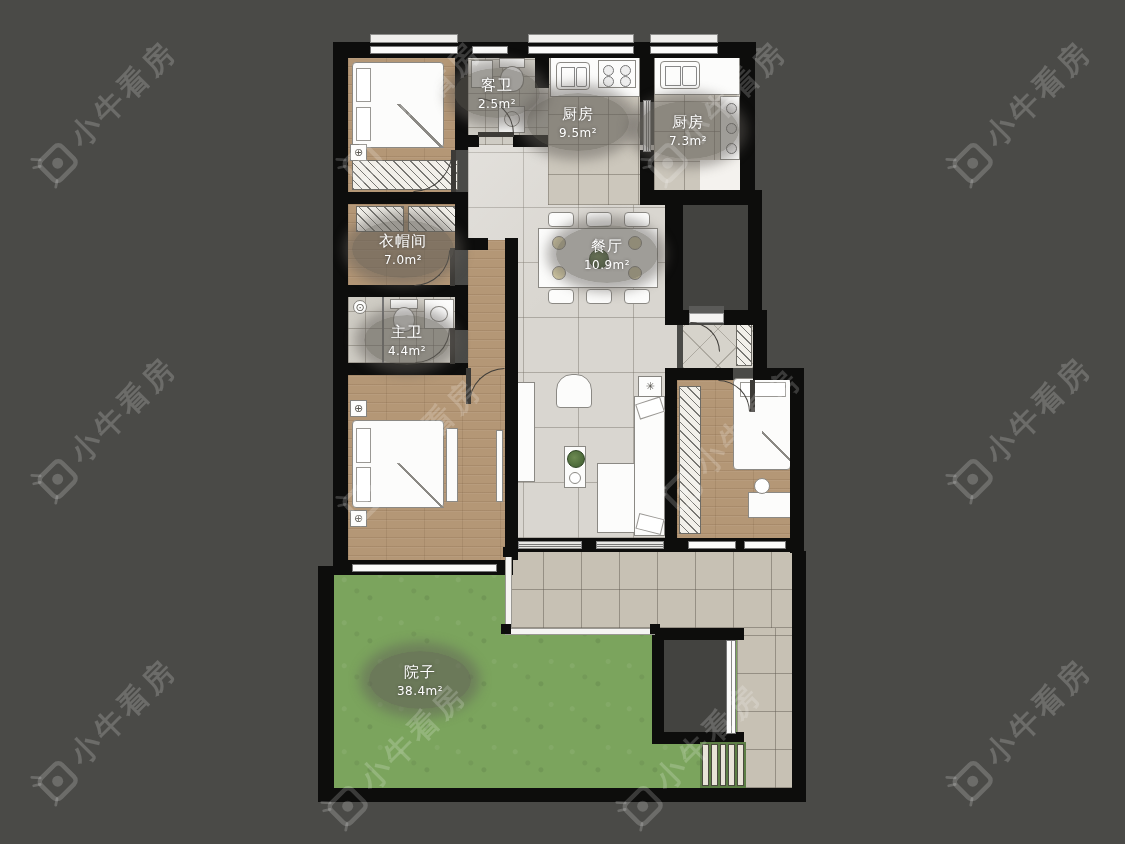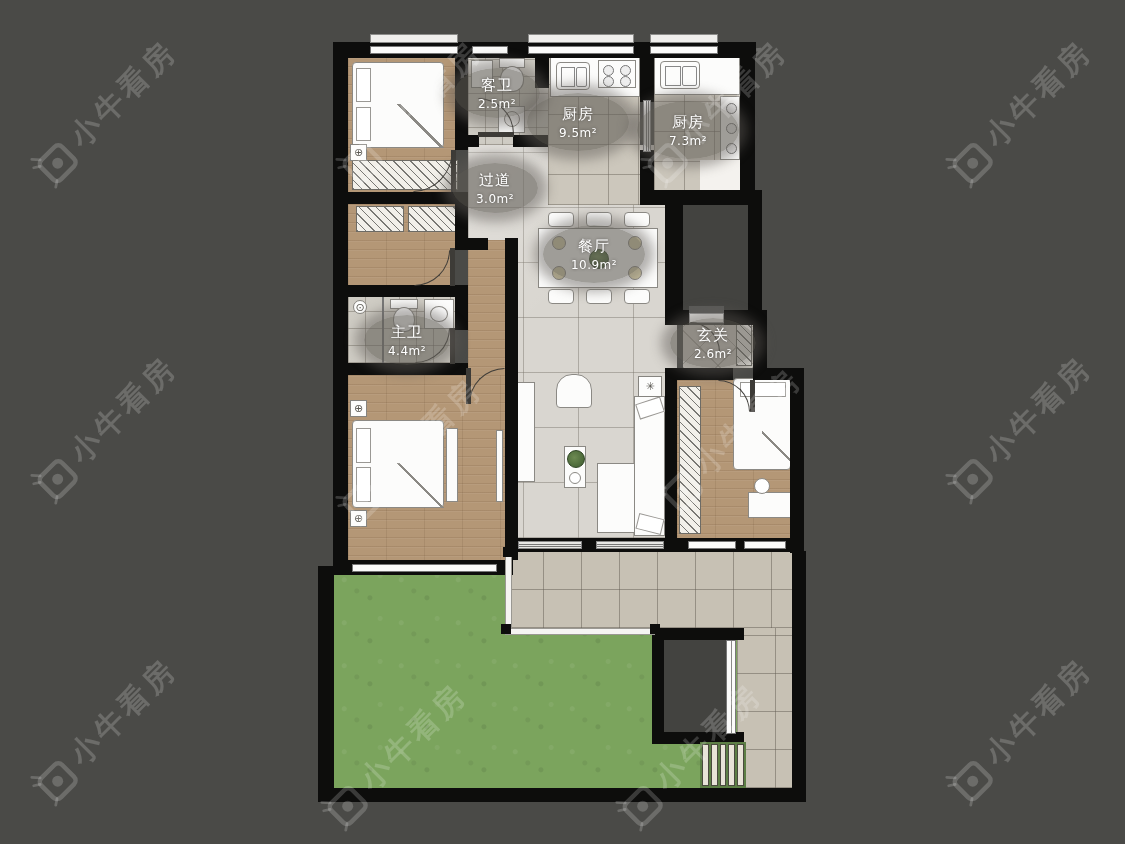--- a/index.html
+++ b/index.html
@@ -286,35 +286,35 @@
       <div class="rl-area">2.5m²</div>
   </div>
   <div class="room-label lab-md" style="left:578px;top:122px">
     <div class="rl-name">厨房</div>
       <div class="rl-area">9.5m²</div>
   </div>
   <div class="room-label lab-md" style="left:688px;top:130px">
     <div class="rl-name">厨房</div>
       <div class="rl-area">7.3m²</div>
   </div>
-  <div class="room-label lab-sm" style="left:495px;top:188px">
-    <div class="rl-name">过道</div>
-      <div class="rl-area">3.0m²</div>
-  </div>
-  <div class="room-label lab-md" style="left:594px;top:254px">
+  <div class="room-label lab-md" style="left:403px;top:249px">
+    <div class="rl-name">衣帽间</div>
+      <div class="rl-area">7.0m²</div>
+  </div>
+  <div class="room-label lab-md" style="left:607px;top:254px">
     <div class="rl-name">餐厅</div>
       <div class="rl-area">10.9m²</div>
   </div>
   <div class="room-label lab-sm" style="left:407px;top:340px">
     <div class="rl-name">主卫</div>
       <div class="rl-area">4.4m²</div>
   </div>
-  <div class="room-label lab-sm" style="left:713px;top:343px">
-    <div class="rl-name">玄关</div>
-      <div class="rl-area">2.6m²</div>
+  <div class="room-label lab-md" style="left:420px;top:680px">
+    <div class="rl-name">院子</div>
+      <div class="rl-area">38.4m²</div>
   </div>
 
   <div class="wm" style="left:105px;top:112px">
       <svg width="44" height="44" viewBox="0 0 48 48">
         <path d="M9 4 L15 11 M4 12 L10 16 M6 44 L12 40" stroke="currentColor" stroke-width="3" fill="none" stroke-linecap="round"></path>
         <rect x="10" y="12" width="32" height="30" rx="6" fill="none" stroke="currentColor" stroke-width="5"></rect>
         <circle cx="26" cy="27" r="6" fill="currentColor"></circle>
       </svg>
       <span>小牛看房</span>
     </div>

